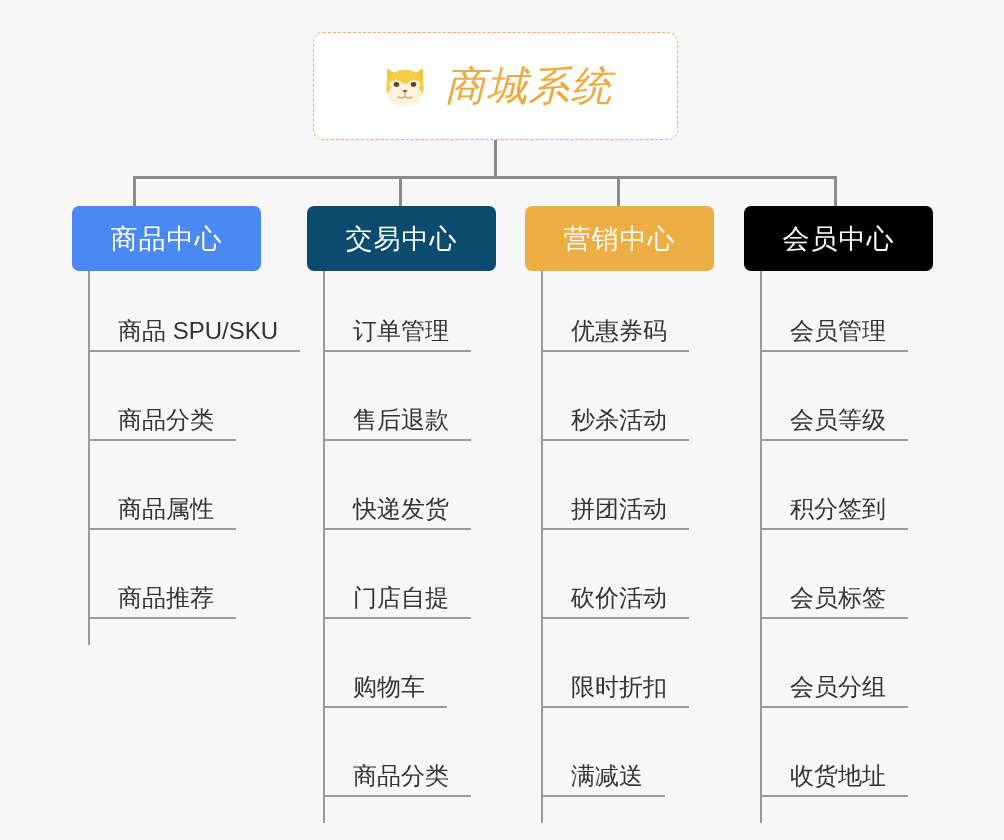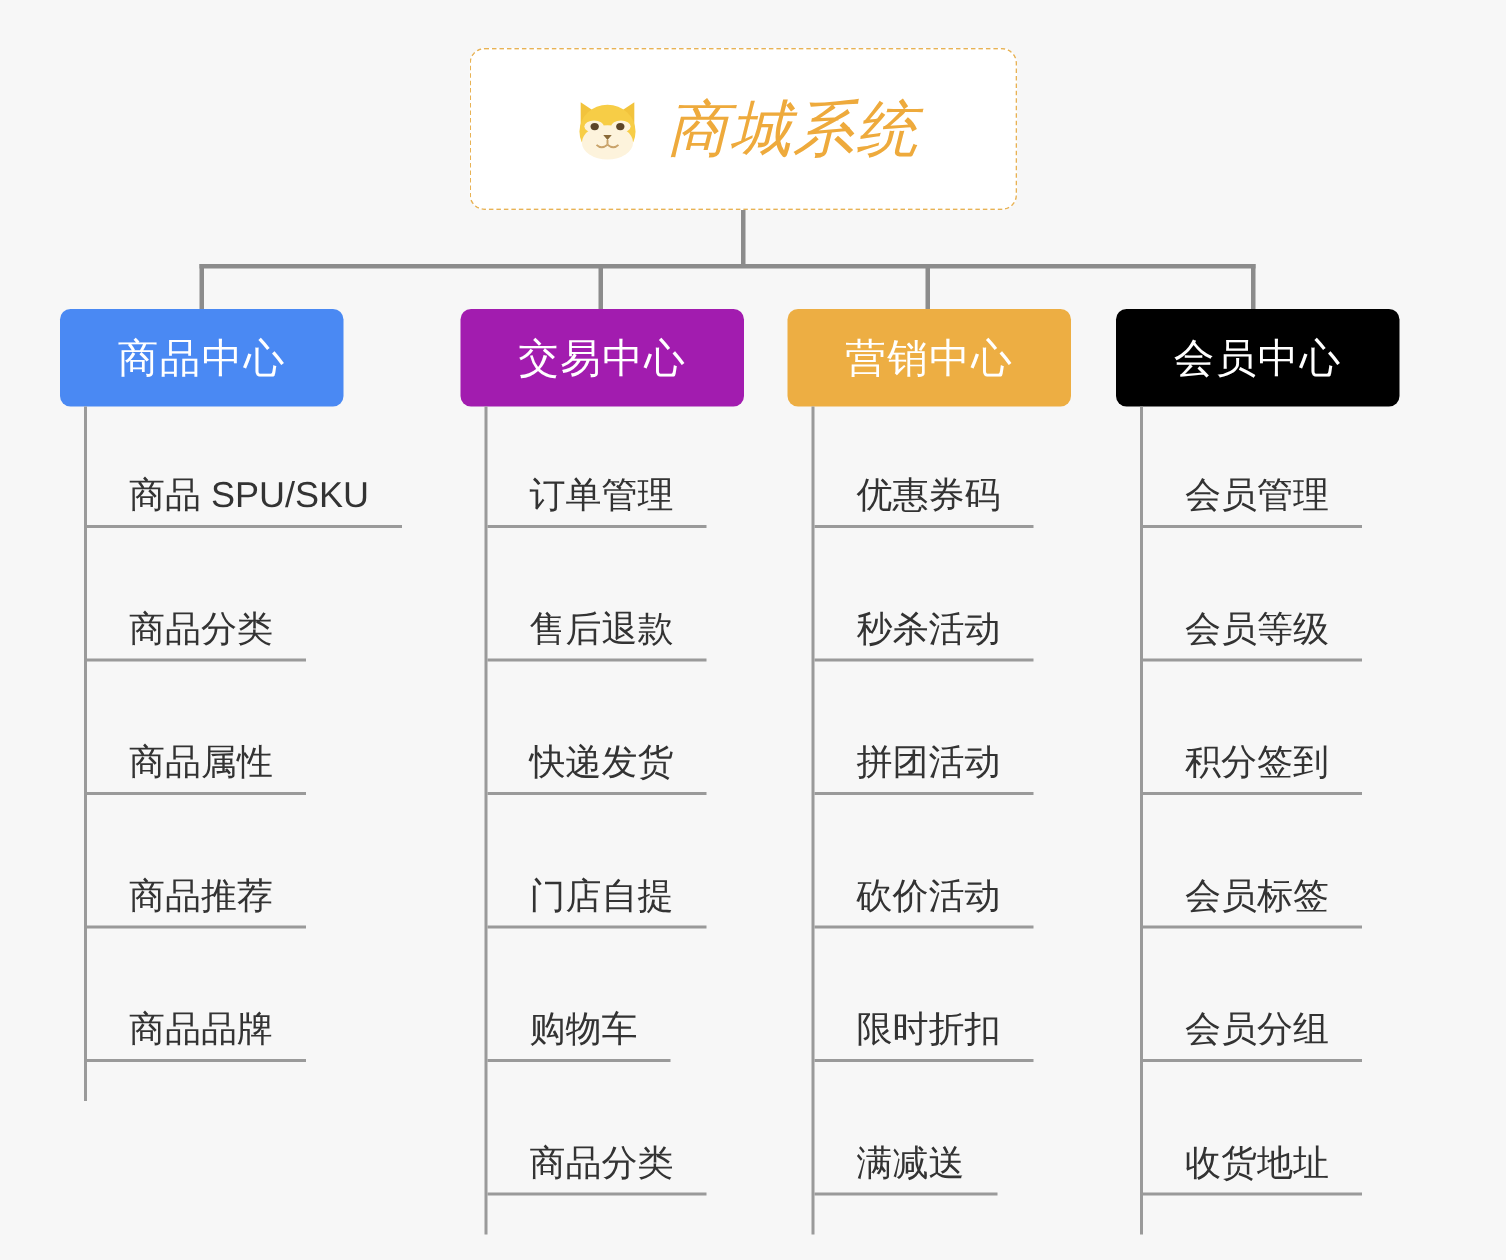--- a/index.html
+++ b/index.html
@@ -77,21 +77,21 @@
   .conn-drop.c1 { left: 399px; }
   .conn-drop.c2 { left: 617px; }
   .conn-drop.c3 { left: 834px; }
 
   
   .column {
     position: absolute;
     top: 206px;
     width: 189px;
   }
-  .column.c0 { left: 40px; }
+  .column.c0 { left: 72px; }
   .column.c1 { left: 307px; }
   .column.c2 { left: 525px; }
   .column.c3 { left: 744px; }
 
   .cat-header {
     width: 189px;
     height: 65px;
     border-radius: 7px;
     display: flex;
     align-items: center;
@@ -179,28 +179,25 @@
         </div>
       <div class="leaf-item">
           <span class="leaf-label">商品分类</span>
         </div>
       <div class="leaf-item">
           <span class="leaf-label">商品属性</span>
         </div>
       <div class="leaf-item">
           <span class="leaf-label">商品推荐</span>
         </div>
-      <div class="leaf-item">
-          <span class="leaf-label">商品品牌</span>
-        </div>
     </div>
   </div>
 
   <div class="column c1">
-    <div class="cat-header" style="background: #a21caf;">
+    <div class="cat-header" style="background: #0c4a6e;">
       <span>交易中心</span>
     </div>
     <div class="leaf-list">
       <div class="leaf-item">
           <span class="leaf-label">订单管理</span>
         </div>
       <div class="leaf-item">
           <span class="leaf-label">售后退款</span>
         </div>
       <div class="leaf-item">

